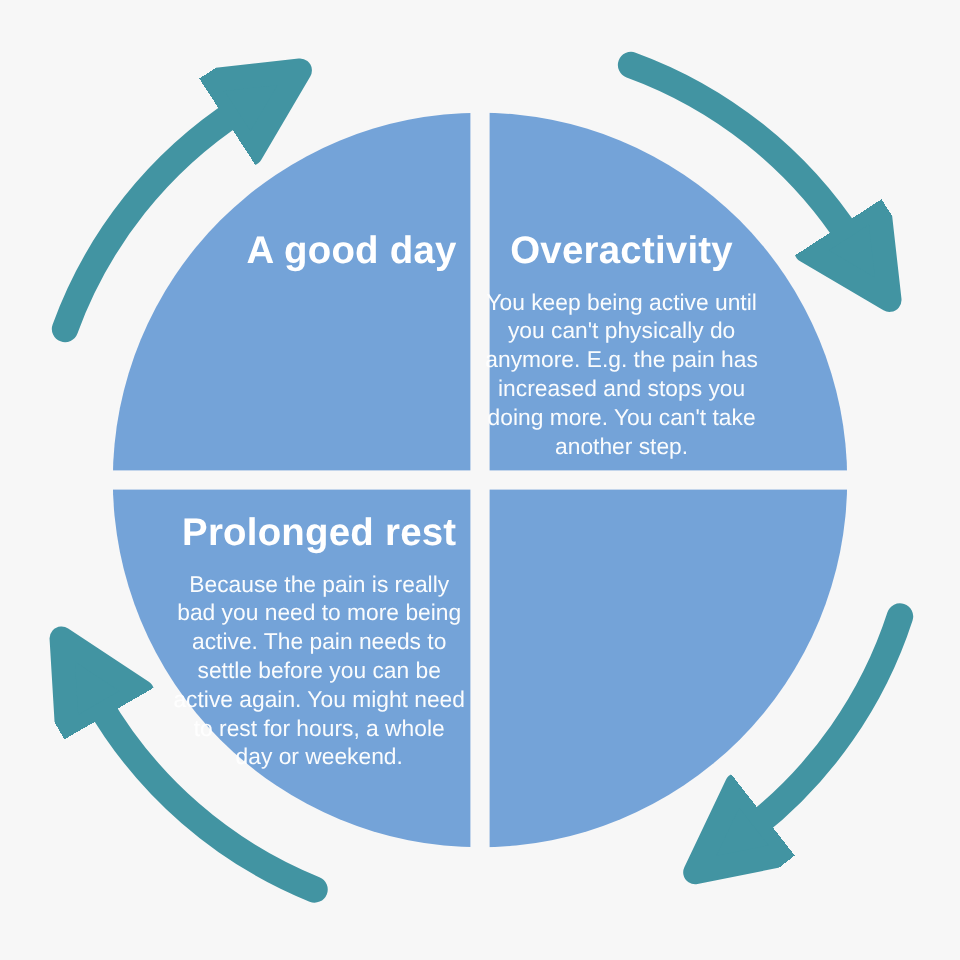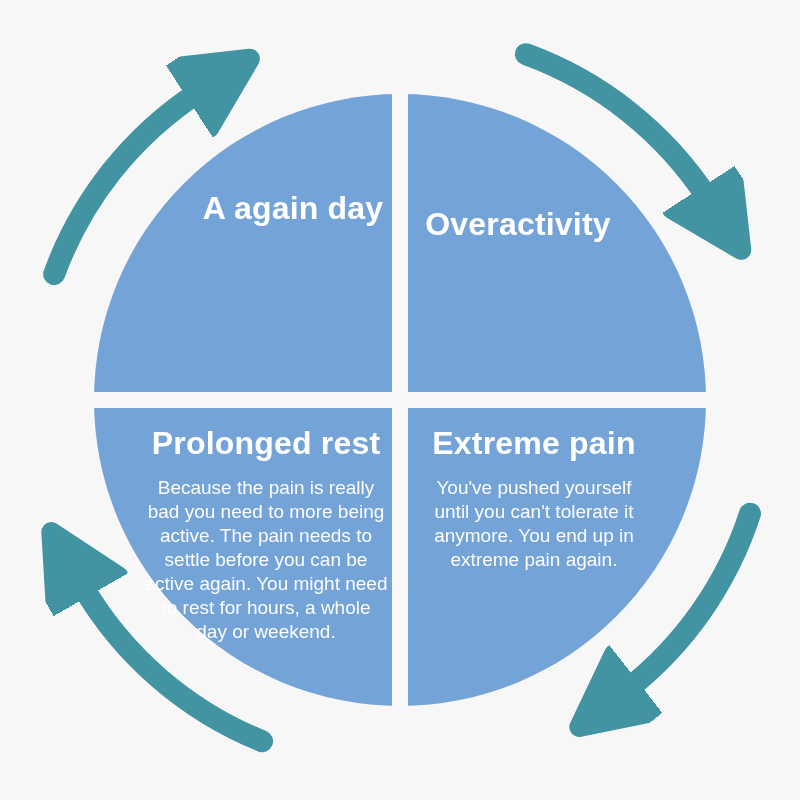--- a/index.html
+++ b/index.html
@@ -44,21 +44,21 @@
     letter-spacing:0.2px;
     margin-bottom:14px;
   }
   .quad p{
     font-size:19px;
     line-height:24px;
     white-space:pre-line;
     opacity:0.97;
   }
   .quad.tl{left:133px;top:190px;}
-  .quad.tr{left:358px;top:190px;margin-top:16px;}
+  .quad.tr{left:358px;top:190px;}
   .quad.bl{left:106px;top:425px;}
   .quad.br{left:374px;top:425px;}
 </style>
 </head>
 <body>
 
 <div class="stage">
 
   <svg class="diagram" width="800" height="800" viewBox="0 0 800 800">
     <defs>
@@ -71,39 +71,38 @@
     <rect class="divider" x="392" y="0" width="16" height="800"></rect>
     <rect class="divider" x="0" y="392" width="800" height="16"></rect>
 
     <path class="arrow-shaft" d="M 54.2 274.1 A 368 368 0 0 1 199.6 91.4" marker-end="url(#arrowhead)"></path>
     <path class="arrow-shaft" d="M 525.9 54.2 A 368 368 0 0 1 708.6 199.6" marker-end="url(#arrowhead)"></path>
     <path class="arrow-shaft" d="M 750 513.7 A 368 368 0 0 1 626.6 690" marker-end="url(#arrowhead)"></path>
     <path class="arrow-shaft" d="M 262.1 741.2 A 368 368 0 0 1 81.3 584" marker-end="url(#arrowhead)"></path>
   </svg>
 
   <section class="quad tl">
-    <h2>A again day</h2>
+    <h2>A good day</h2>
   </section>
 
   <section class="quad tr">
     <h2>Overactivity</h2>
+    <p>You keep being active until
+you can't physically do
+anymore. E.g. the pain has
+increased and stops you
+doing more. You can't take
+another step.</p>
   </section>
 
   <section class="quad bl">
     <h2>Prolonged rest</h2>
     <p>Because the pain is really
 bad you need to more being
 active. The pain needs to
 settle before you can be
 active again. You might need
 to rest for hours, a whole
 day or weekend.</p>
   </section>
 
-  <section class="quad br">
-    <h2>Extreme pain</h2>
-    <p>You've pushed yourself
-until you can't tolerate it
-anymore. You end up in
-extreme pain again.</p>
-  </section>
 
 </div>
 
 </body></html>

